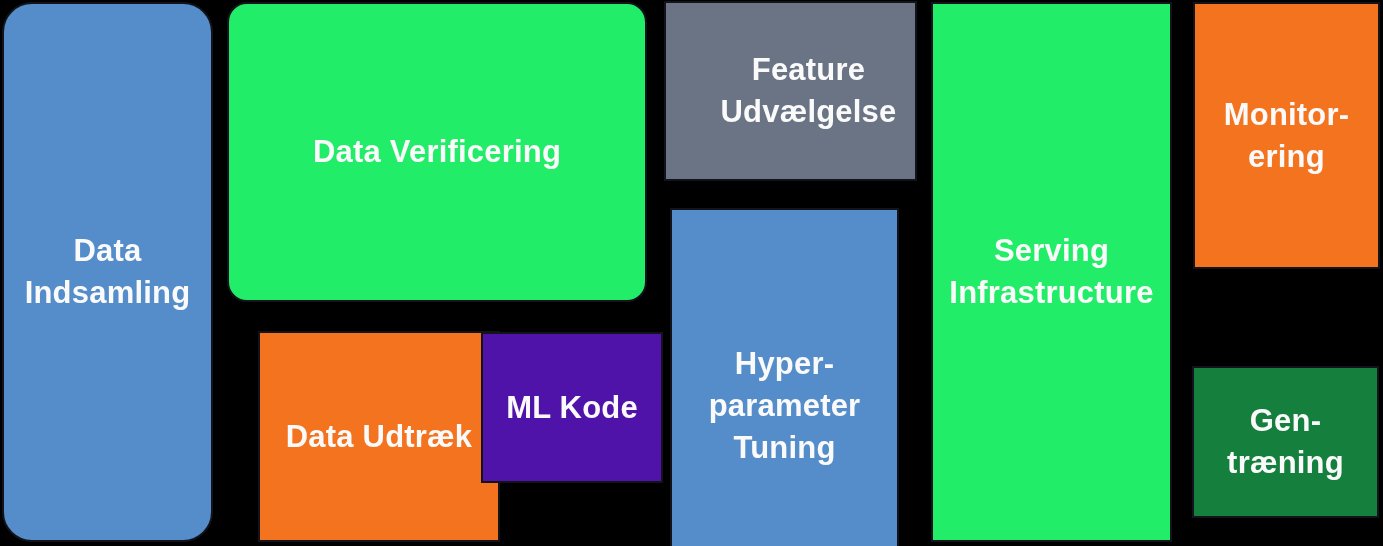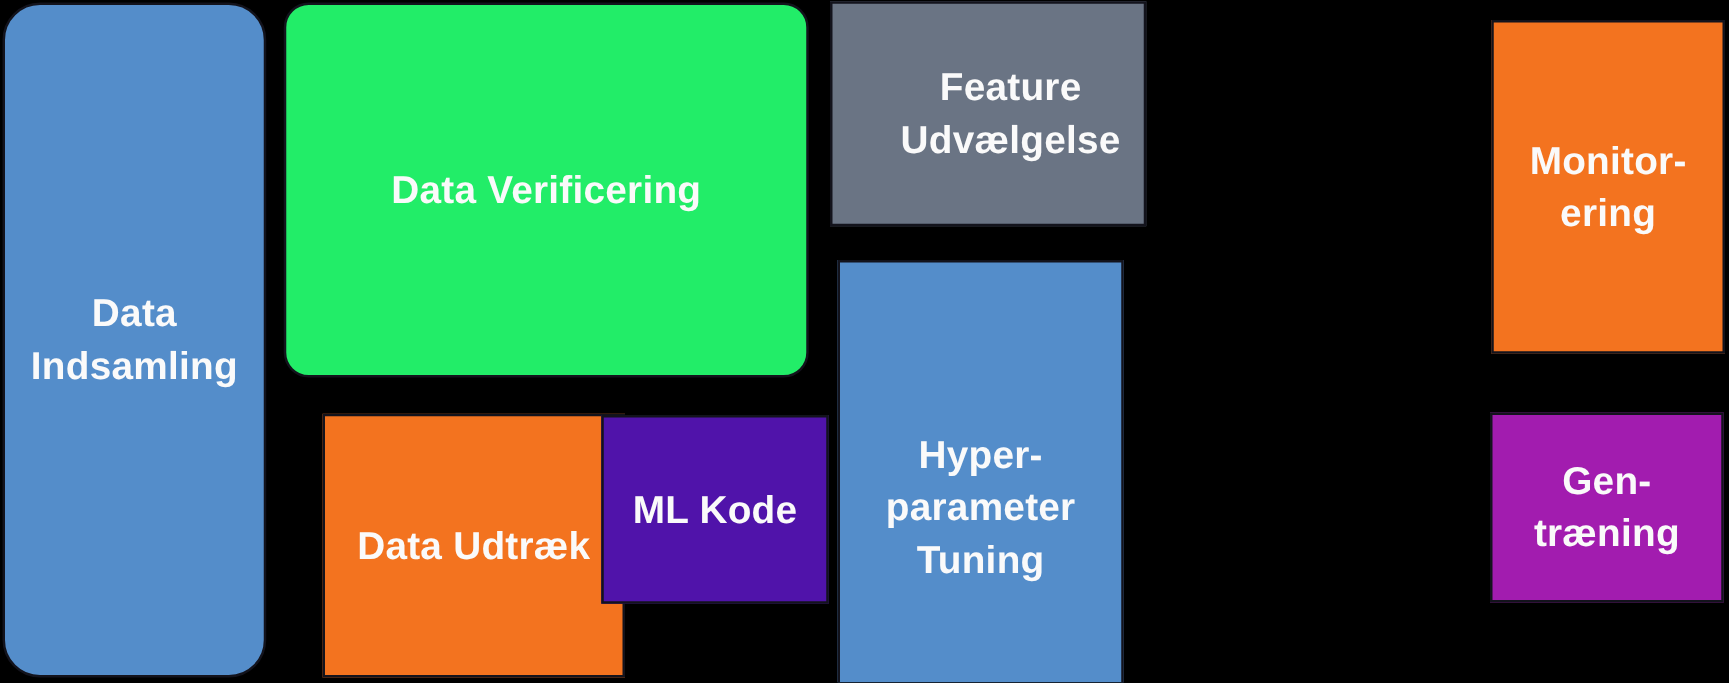--- a/index.html
+++ b/index.html
@@ -33,21 +33,21 @@
     letter-spacing: 0.2px;
   }
   
   .blk-0 { left: 2px;    top: 2px;   width: 211px; height: 540px; border-radius: 30px; }
   .blk-1 { left: 227px;  top: 2px;   width: 420px; height: 300px; border-radius: 20px; }
   .blk-2 { left: 664px;  top: 1px;   width: 253px; height: 180px; padding-left: 36px; }
   .blk-3 { left: 227px;  top: 331px; width: 242px; height: 211px; margin-left: 31px; }
   .blk-4 { left: 481px;  top: 332px; width: 182px; height: 151px; }
   .blk-5 { left: 670px;  top: 208px; width: 229px; height: 396px; }
   .blk-6 { left: 931px;  top: 2px;   width: 241px; height: 540px; }
-  .blk-7 { left: 1193px; top: 16px;   width: 187px; height: 267px; }
+  .blk-7 { left: 1193px; top: 2px;   width: 187px; height: 267px; }
   .blk-8 { left: 1192px; top: 330px; width: 187px; height: 152px; }
 </style>
 </head>
 <body>
 
 <div class="canvas" style="background: rgb(0, 0, 0);">
 
   <div class="block blk-0" style="background: rgb(84, 141, 202); border-color: rgb(19, 19, 28);">
     <span class="block-label" style="color: rgb(250, 250, 250);">Data
 Indsamling</span>
@@ -69,24 +69,28 @@
   <div class="block blk-4" style="background: rgb(80, 19, 170); border-color: rgb(19, 19, 28); align-items: center;">
     <span class="block-label" style="color: rgb(250, 250, 250);">ML Kode</span>
   </div>
 
   <div class="block blk-5" style="background: rgb(84, 141, 202); border-color: rgb(19, 19, 28);">
     <span class="block-label" style="color: rgb(250, 250, 250);">Hyper-
 parameter
 Tuning</span>
   </div>
 
+  <div class="block blk-6" style="background: rgb(34, 237, 104); border-color: rgb(19, 19, 28);">
+    <span class="block-label" style="color: rgb(250, 250, 250);">Serving
+Infrastructure</span>
+  </div>
 
   <div class="block blk-7" style="background: rgb(243, 115, 31); border-color: rgb(19, 19, 28);">
     <span class="block-label" style="color: rgb(250, 250, 250);">Monitor-
 ering</span>
   </div>
 
-  <div class="block blk-8" style="background: #a21caf; border-color: rgb(19, 19, 28);">
+  <div class="block blk-8" style="background: #15803d; border-color: rgb(19, 19, 28); margin-top: 36px;">
     <span class="block-label" style="color: rgb(250, 250, 250);">Gen-
 træning</span>
   </div>
 
 </div>
 
 </body></html>

